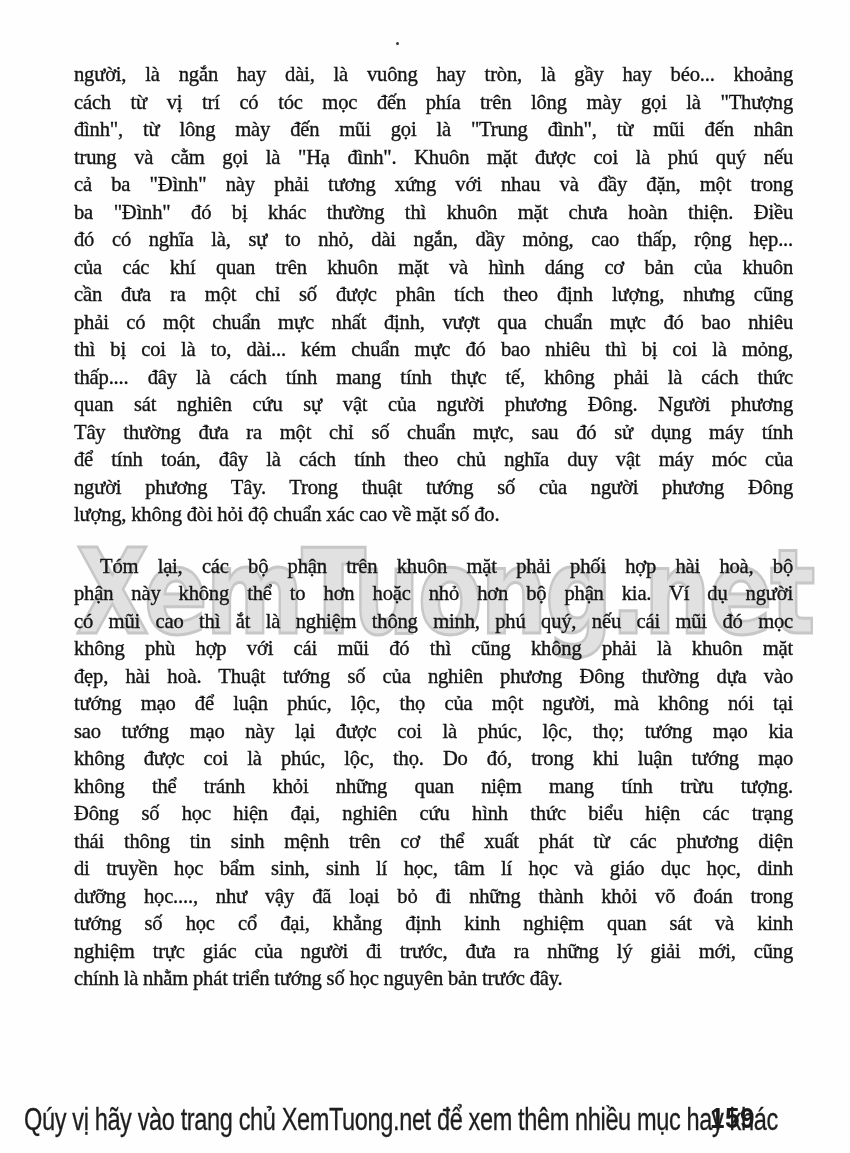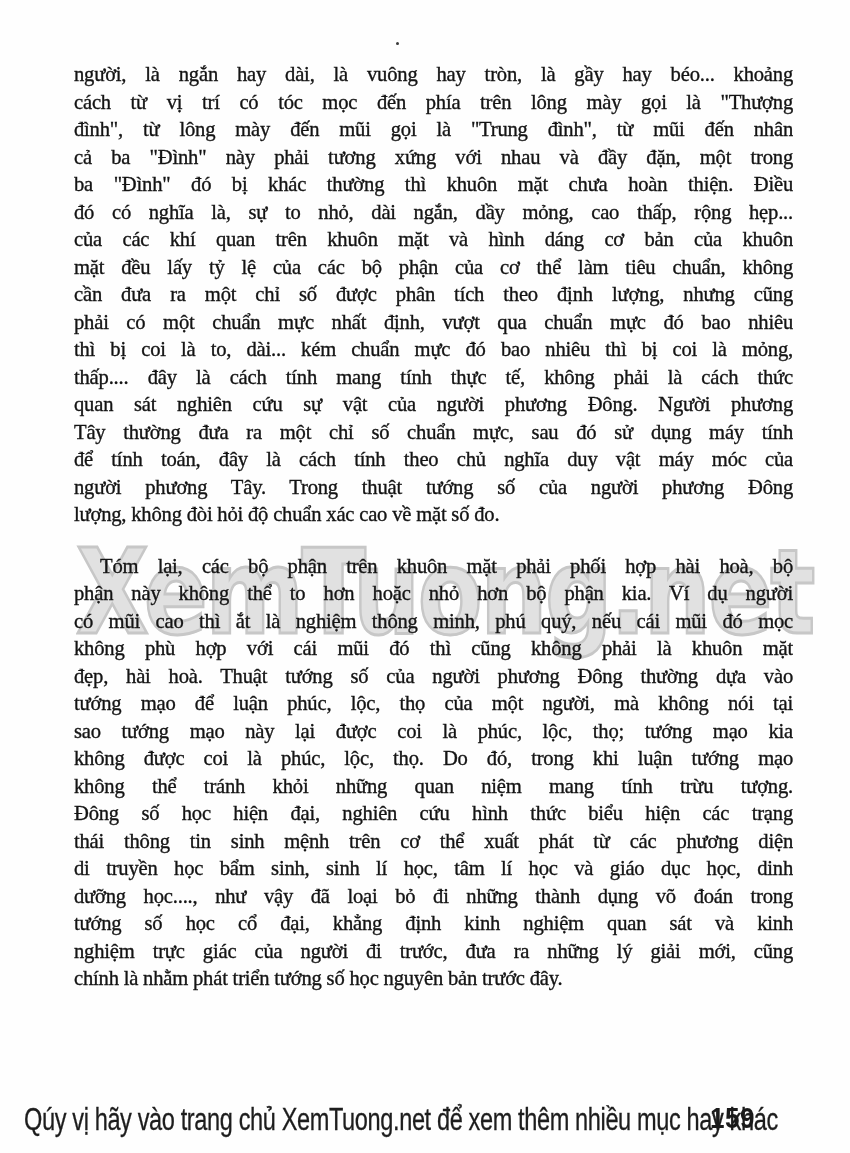--- a/index.html
+++ b/index.html
@@ -93,49 +93,49 @@
 <body>
 
 <div class="page">
   <div class="watermark">XemTuong.net</div>
   <div class="speck"></div>
   <div class="body-text">
       <div class="para">
         <div class="line first">người, là ngắn hay dài, là vuông hay tròn, là gầy hay béo... khoảng</div>
         <div class="line">cách từ vị trí có tóc mọc đến phía trên lông mày gọi là "Thượng</div>
         <div class="line">đình", từ lông mày đến mũi gọi là "Trung đình", từ mũi đến nhân</div>
+        <div class="line">trung và cằm gọi là "Hạ đình". Khuôn mặt được coi là phú quý nếu</div>
         <div class="line">cả ba "Đình" này phải tương xứng với nhau và đầy đặn, một trong</div>
         <div class="line">ba "Đình" đó bị khác thường thì khuôn mặt chưa hoàn thiện. Điều</div>
         <div class="line">đó có nghĩa là, sự to nhỏ, dài ngắn, dầy mỏng, cao thấp, rộng hẹp...</div>
         <div class="line">của các khí quan trên khuôn mặt và hình dáng cơ bản của khuôn</div>
-        <div class="line">mặt đều lấy tỷ lệ của các bộ phận của cơ thể làm tiêu chuẩn, không</div>
         <div class="line">cần đưa ra một chỉ số được phân tích theo định lượng, nhưng cũng</div>
         <div class="line">phải có một chuẩn mực nhất định, vượt qua chuẩn mực đó bao nhiêu</div>
         <div class="line">thì bị coi là to, dài... kém chuẩn mực đó bao nhiêu thì bị coi là mỏng,</div>
         <div class="line">thấp.... đây là cách tính mang tính thực tế, không phải là cách thức</div>
         <div class="line">quan sát nghiên cứu sự vật của người phương Đông. Người phương</div>
         <div class="line">Tây thường đưa ra một chỉ số chuẩn mực, sau đó sử dụng máy tính</div>
         <div class="line">để tính toán, đây là cách tính theo chủ nghĩa duy vật máy móc của</div>
         <div class="line">người phương Tây. Trong thuật tướng số của người phương Đông</div>
         <div class="line noj">lượng, không đòi hỏi độ chuẩn xác cao về mặt số đo.</div>
       </div>
       <div class="para indent">
         <div class="line first">Tóm lại, các bộ phận trên khuôn mặt phải phối hợp hài hoà, bộ</div>
         <div class="line">phận này không thể to hơn hoặc nhỏ hơn bộ phận kia. Ví dụ người</div>
         <div class="line">có mũi cao thì ắt là nghiệm thông minh, phú quý, nếu cái mũi đó mọc</div>
         <div class="line">không phù hợp với cái mũi đó thì cũng không phải là khuôn mặt</div>
-        <div class="line">đẹp, hài hoà. Thuật tướng số của người phương Đông thường dựa vào</div>
+        <div class="line">đẹp, hài hoà. Thuật tướng số của nghiên phương Đông thường dựa vào</div>
         <div class="line">tướng mạo để luận phúc, lộc, thọ của một người, mà không nói tại</div>
         <div class="line">sao tướng mạo này lại được coi là phúc, lộc, thọ; tướng mạo kia</div>
         <div class="line">không được coi là phúc, lộc, thọ. Do đó, trong khi luận tướng mạo</div>
         <div class="line">không thể tránh khỏi những quan niệm mang tính trừu tượng.</div>
         <div class="line">Đông số học hiện đại, nghiên cứu hình thức biểu hiện các trạng</div>
         <div class="line">thái thông tin sinh mệnh trên cơ thể xuất phát từ các phương diện</div>
         <div class="line">di truyền học bẩm sinh, sinh lí học, tâm lí học và giáo dục học, dinh</div>
-        <div class="line">dưỡng học...., như vậy đã loại bỏ đi những thành dụng võ đoán trong</div>
+        <div class="line">dưỡng học...., như vậy đã loại bỏ đi những thành khỏi võ đoán trong</div>
         <div class="line">tướng số học cổ đại, khẳng định kinh nghiệm quan sát và kinh</div>
         <div class="line">nghiệm trực giác của người đi trước, đưa ra những lý giải mới, cũng</div>
         <div class="line noj">chính là nhằm phát triển tướng số học nguyên bản trước đây.</div>
       </div>
     </div>
   <div class="footer">Qúy vị hãy vào trang chủ XemTuong.net để xem thêm nhiều mục hay khác</div>
   <div class="pageno">159</div>
 </div>
 
 </body></html>

